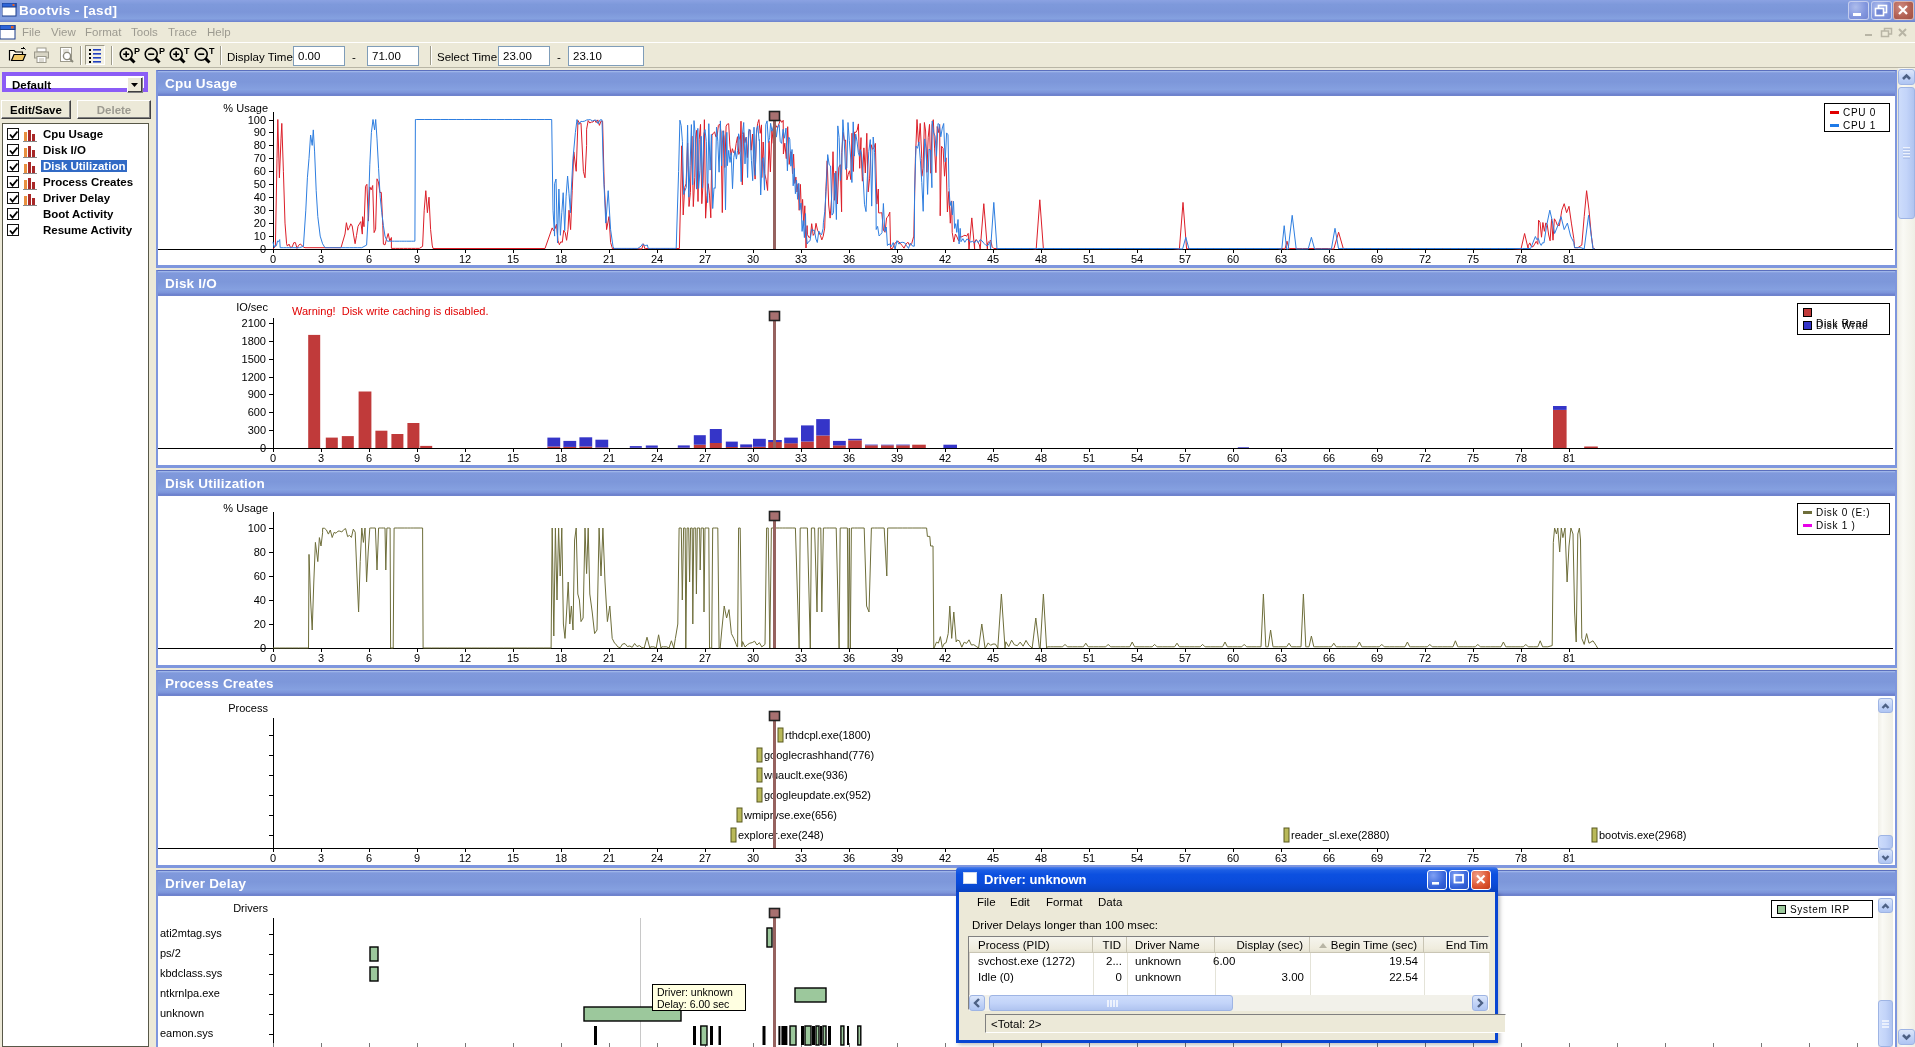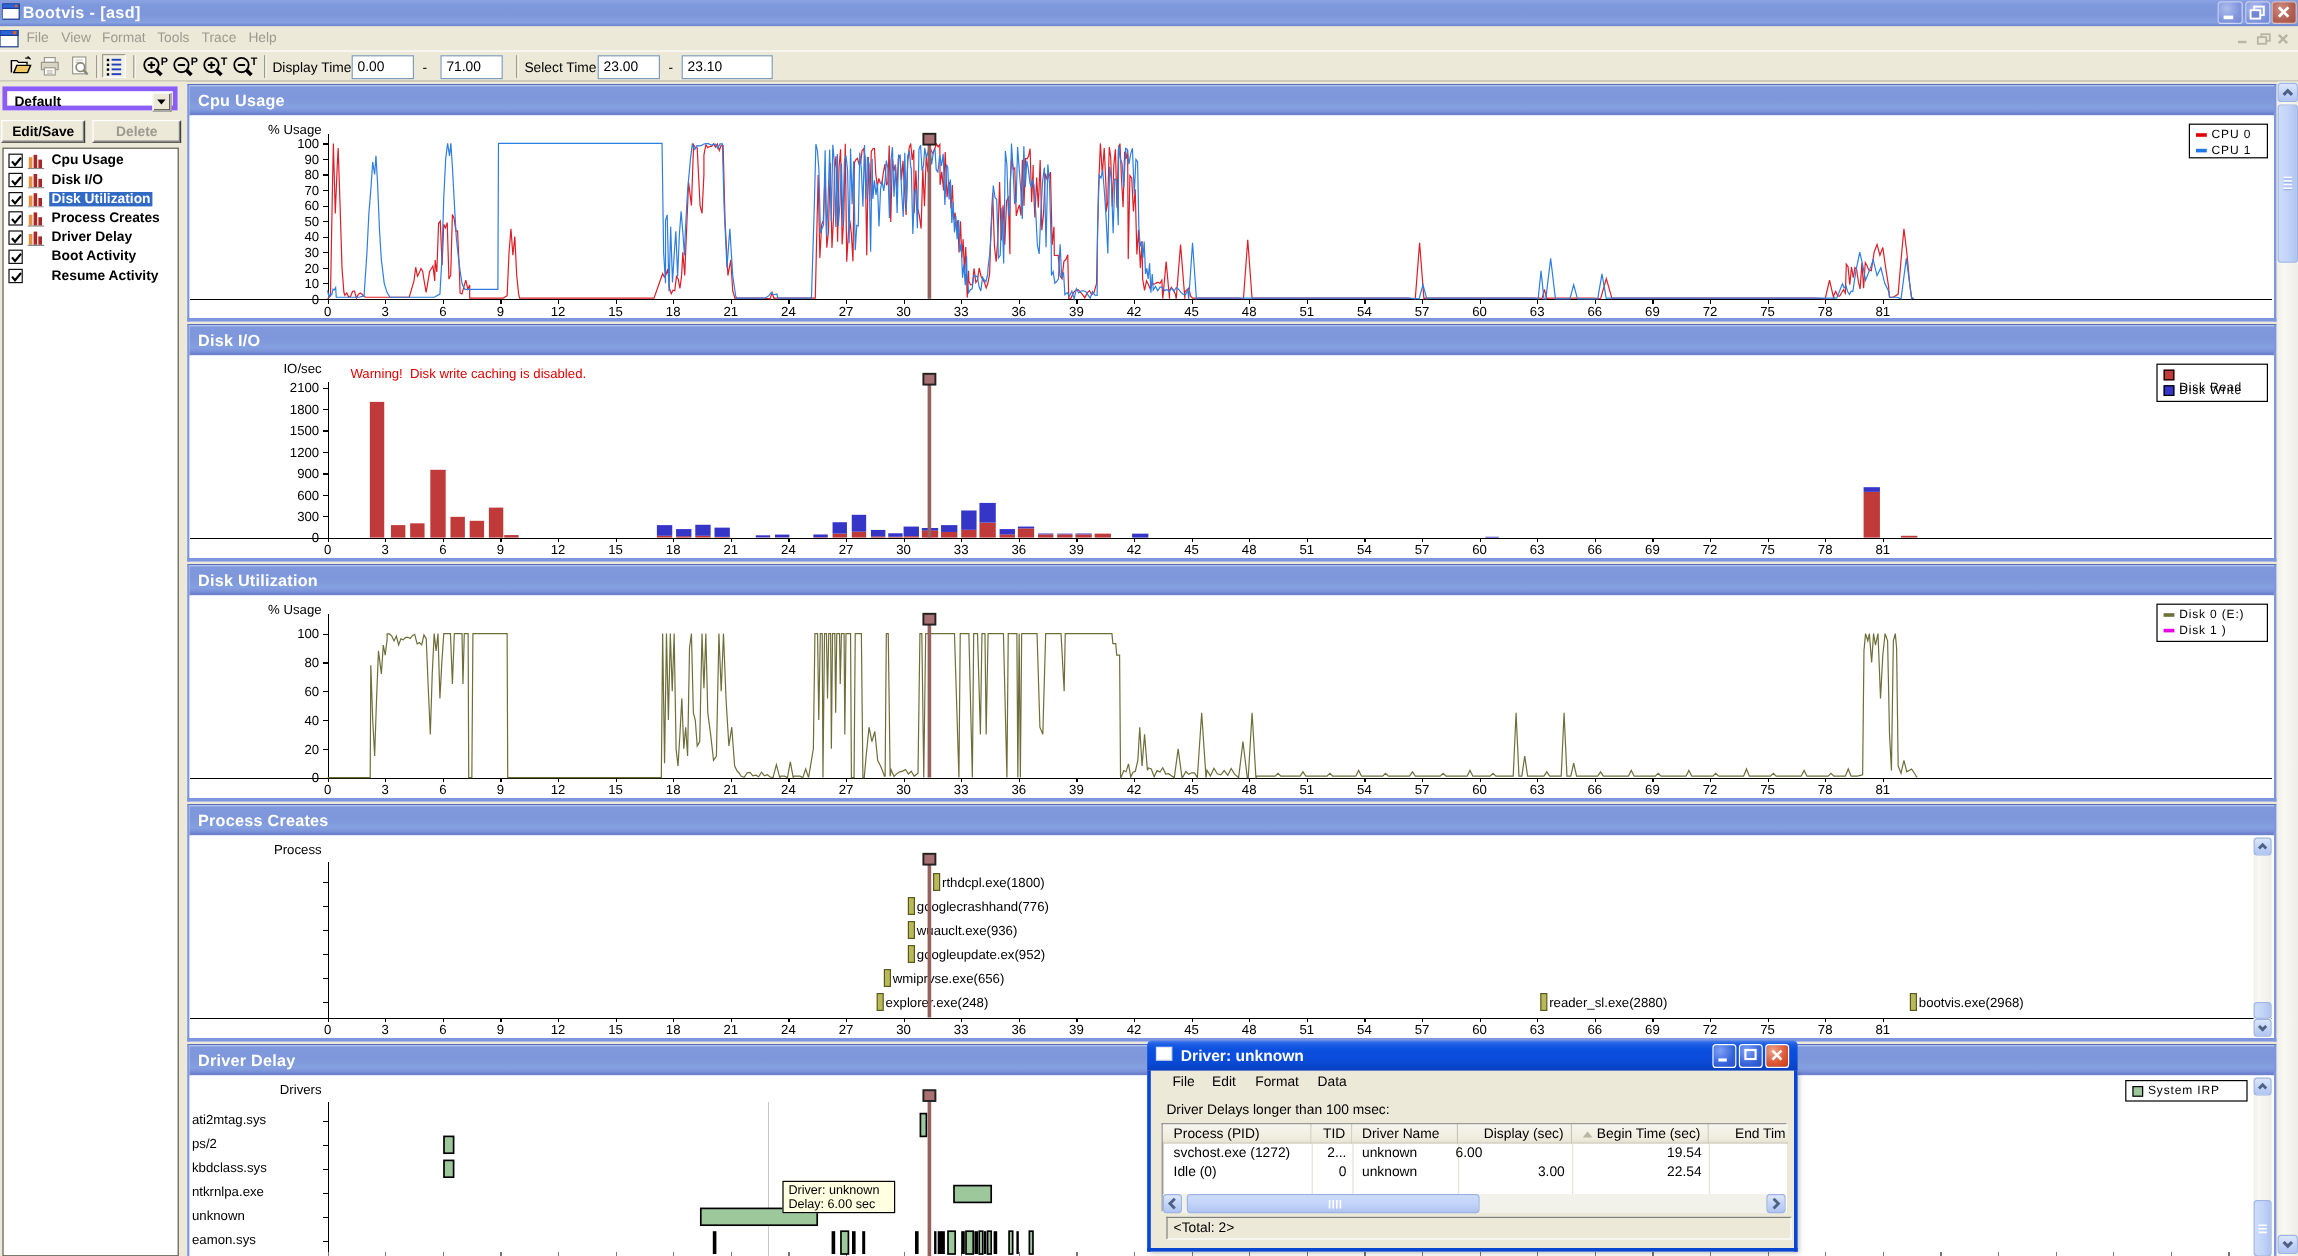--- a/index.html
+++ b/index.html
@@ -50,21 +50,21 @@
 .dwblue{background:radial-gradient(circle at 30% 25%,#7FA0F4,#3260D8 65%,#2A52C4)}
 .dwred{background:radial-gradient(circle at 30% 25%,#F0A088,#DD5530 60%,#C23A18)}
 .dwmenu{position:absolute;top:25px;left:3px;width:536px;height:20px;font-size:11.5px}
 .dwmenu span{position:absolute;top:4px}
 #dwlabel{position:absolute;left:16px;top:52px;font-size:11.5px}
 #dwtable{position:absolute;left:12px;top:69px;width:521px;height:74px;background:#fff;border:1px solid #808080;border-bottom-color:#fff;border-right-color:#fff;box-shadow:1px 1px 0 #D4D0C8 inset}
 .hcell{position:absolute;top:0;height:16px;background:linear-gradient(180deg,#F6F5EE,#EFECDD 80%,#E4E1D1);border-right:1px solid #C9C5B4;border-bottom:1px solid #C9C5B4;font-size:11.5px;padding-top:2px}
 .bcol{position:absolute;top:16px;height:42px;border-right:1px solid #E4E3D8}
 .tcell{position:absolute;font-size:11.5px;height:15px;white-space:pre}
 #dwhscroll{position:absolute;left:0px;top:58px;width:519px;height:16px;background:#F2F1EA}
-#dwtotal{position:absolute;left:16px;top:147px;width:521px;height:19px;background:#ECE9D8;border:1px solid #808080;border-bottom-color:#fff;border-right-color:#fff;font-size:11.5px;padding:3px 16px 0 5px}
+#dwtotal{position:absolute;left:29px;top:147px;width:521px;height:19px;background:#ECE9D8;border:1px solid #808080;border-bottom-color:#fff;border-right-color:#fff;font-size:11.5px;padding:3px 16px 0 5px}
 </style></head><body>
 
 <div class="abs" id="titlebar">
  <svg class="abs" style="left:2px;top:3px" width="15" height="15">
       <rect x="0" y="0" width="14" height="13" fill="#fff" stroke="#1B3D8C"></rect>
       <rect x="0" y="0" width="14" height="4" fill="#2E64D8" stroke="#1B3D8C"></rect>
       <rect x="10.5" y="1" width="2" height="2" fill="#E86020"></rect>
     </svg>
  <div class="abs" id="titletxt">Bootvis - [asd]</div>
  <div class="abs capbtn capblue" style="left:1848px"><svg width="19" height="17">

